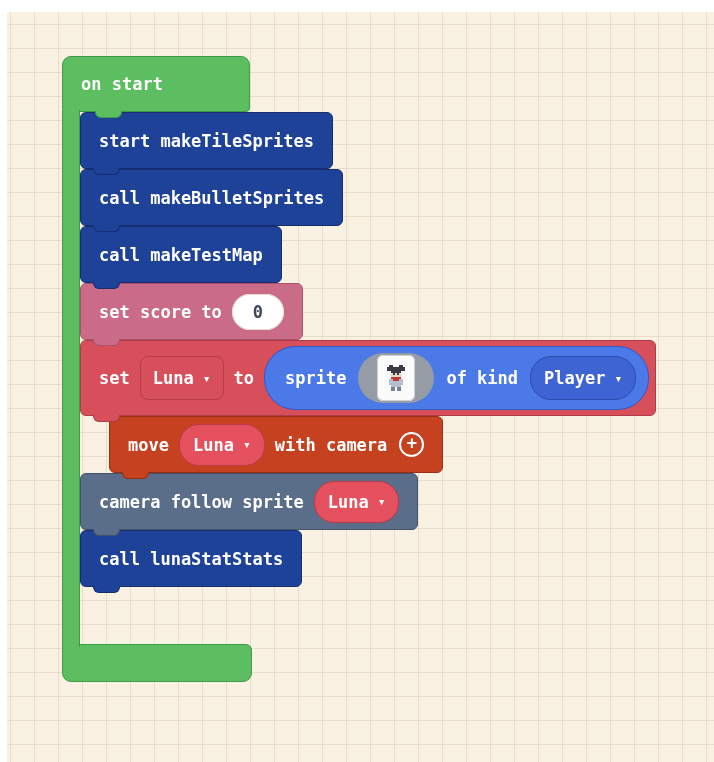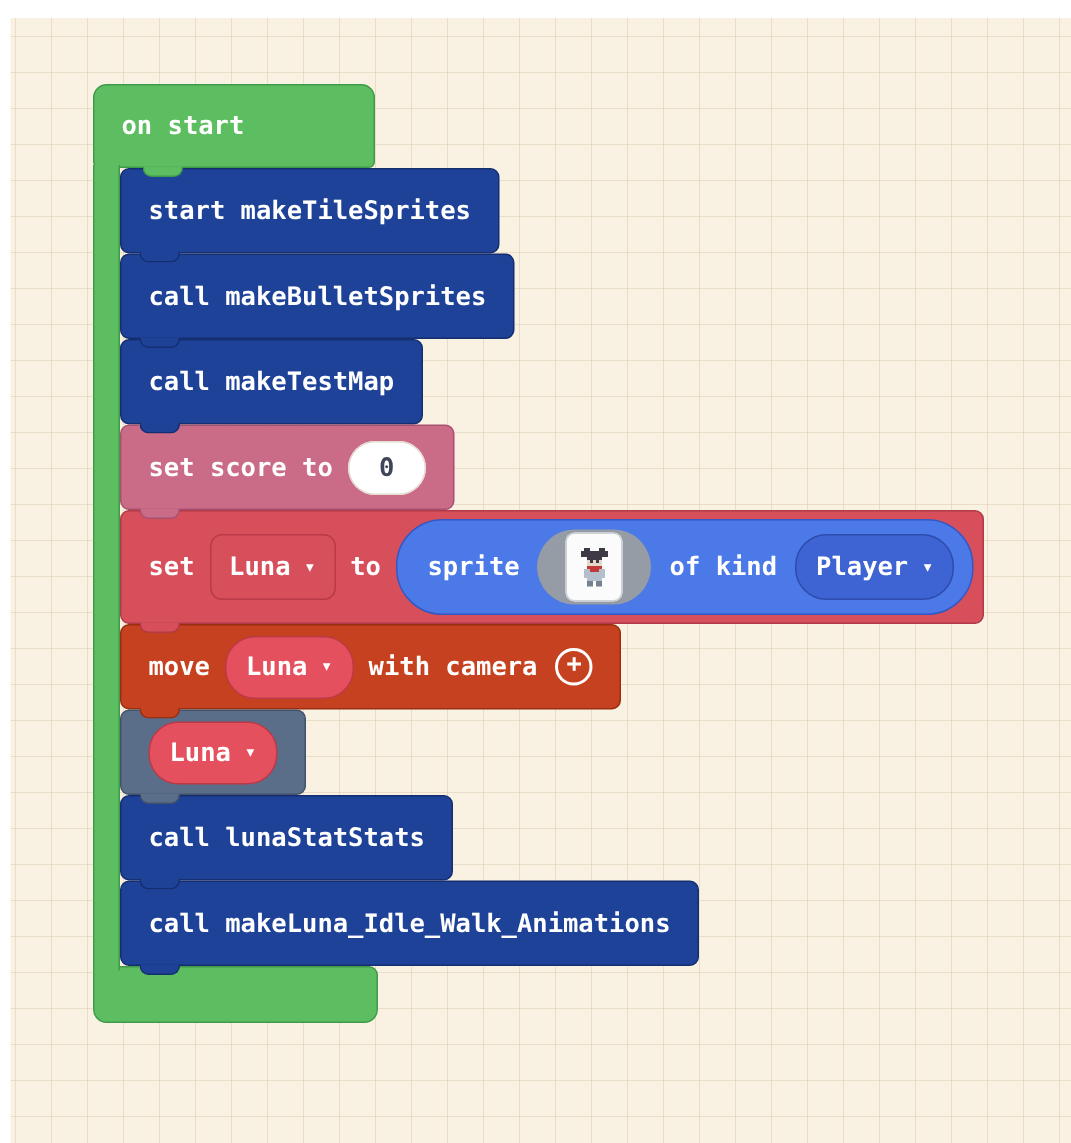--- a/index.html
+++ b/index.html
@@ -20,21 +20,21 @@
   .tab{position:absolute;left:12px;bottom:-7px;width:27px;height:7px;z-index:10;
        border-radius:0 0 6px 6px;box-sizing:border-box;}
 
   
   .navy  {background:#1f4299;border:1px solid #142e70;}
   .t-navy{background:#1f4299;border:1px solid #142e70;border-top:none;}
   .pink  {background:#ca6c88;border:1px solid #a9506e;}
   .t-pink{background:#ca6c88;border:1px solid #a9506e;border-top:none;}
   .red   {background:#d84f5c;border:1px solid #b03a48;}
   .t-red {background:#d84f5c;border:1px solid #b03a48;border-top:none;}
-  .orange{background:#c6411f;border:1px solid #992f12;}
+  .orange{background:#c6411f;border:1px solid #992f12;margin-left:29px;}
   .t-orange{background:#c6411f;border:1px solid #992f12;border-top:none;}
   .slate {background:#5a6d89;border:1px solid #42526a;}
   .t-slate{background:#5a6d89;border:1px solid #42526a;border-top:none;}
   .green {background:#5cbe60;border:1px solid #3f9a4a;}
   .t-green{background:#5cbe60;border:1px solid #3f9a4a;border-top:none;}
 
   
   .g-header{left:55px;top:44px;width:188px;height:56px;border-radius:9px 9px 4px 4px;padding-left:18px;align-items:center;}
   .g-spine {left:55px;top:98px;width:18px;height:537px;border-top:none;border-bottom:none;border-radius:0;z-index:2;}
   .g-bottom{left:55px;top:632px;width:190px;height:38px;border-radius:0 6px 9px 9px;}
@@ -155,32 +155,29 @@
           <span class="caret">▾</span>
         </span>
         <span class="lbl">with camera</span>
         <span class="plus-circle">
             <span>+</span>
           </span>
         <i class="tab t-orange"></i>
       </div>
 
       <div class="blk row slate" style="top:461px">
+        <span class="lbl">camera follow sprite</span>
         <span class="pill-red">
           <span>Luna</span>
           <span class="caret">▾</span>
         </span>
         <i class="tab t-slate"></i>
       </div>
 
       <div class="blk row navy" style="top:518px">
         <span class="lbl">call lunaStatStats</span>
         <i class="tab t-navy"></i>
       </div>
 
-      <div class="blk row navy" style="top:575px">
-        <span class="lbl">call makeLuna_Idle_Walk_Animations</span>
-        <i class="tab t-navy"></i>
-      </div>
 
     </div>
   </div>
 </div>
 
 </body></html>

